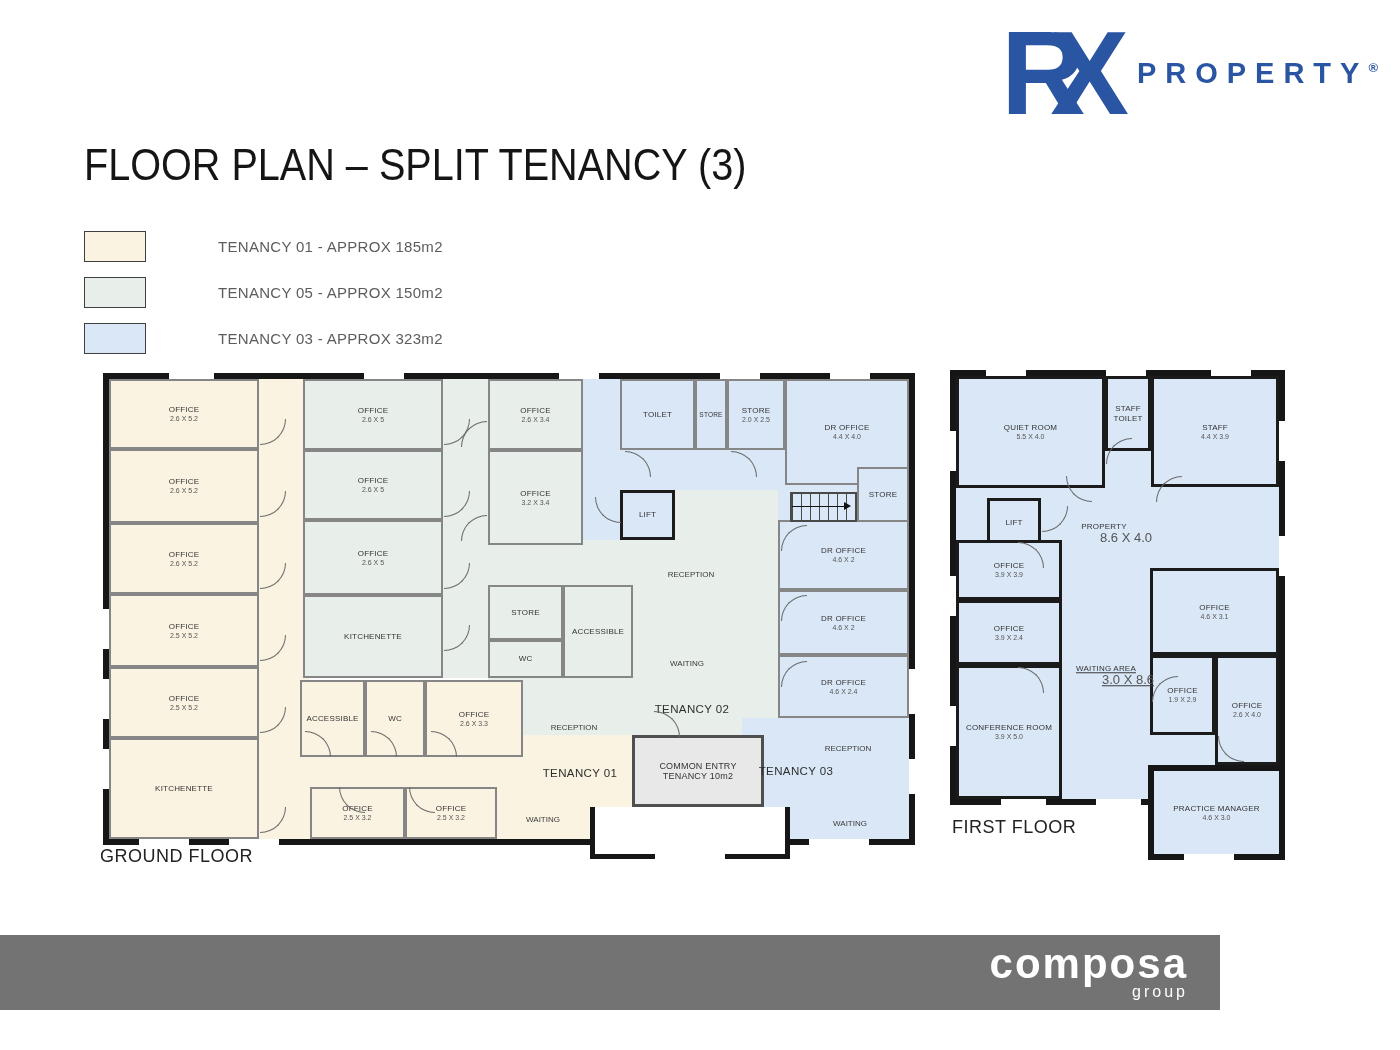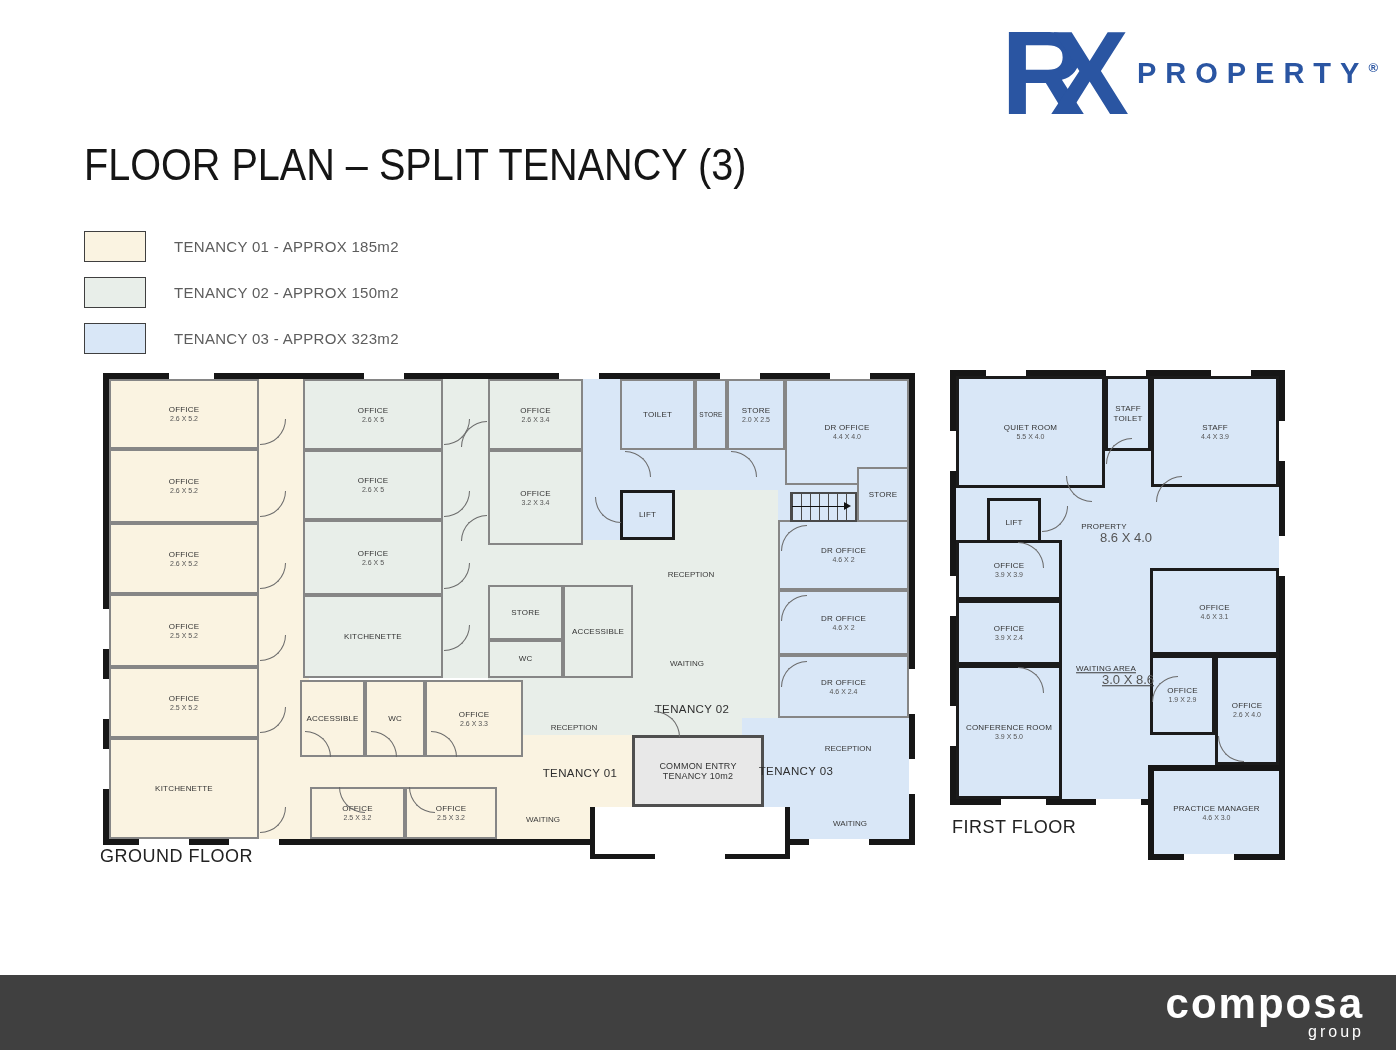--- a/index.html
+++ b/index.html
@@ -11,21 +11,21 @@
   .brand { position:absolute; top:14px; right:22px; display:flex; align-items:center; }
   .rx-mark { font-weight:800; font-size:118px; line-height:1; color:#2a55a2; letter-spacing:-6px; }
   .rx-mark .rx-x { margin-left:-30px; }
   .brand-word { font-size:29px; font-weight:700; letter-spacing:9px; color:#2a55a2; margin-left:14px; }
   .brand-word sup { font-size:13px; letter-spacing:0; }
 
   .title { position:absolute; left:84px; top:140px; font-size:44px; font-weight:400;
            color:#151515; transform:scaleX(0.9); transform-origin:left center; white-space:nowrap; }
 
   
-  .legend-row { position:absolute; left:84px; height:32px; display:flex; align-items:center; }
+  .legend-row { position:absolute; left:84px; height:32px; display:flex; align-items:center;gap:44px; }
   .swatch { width:62px; height:31px; border:1px solid #3f3f3f; display:inline-block; }
   .legend-label { margin-left:28px; font-size:15px; color:#5d5d5d; letter-spacing:0.3px; }
 
   
   .plan { position:absolute; border:6px solid #161616; background:#ffffff; }
   .zone { position:absolute; }
   .t1 { background:#FAF3E1; }
   .t2 { background:#E8EEE9; }
   .t3 { background:#D9E7F7; }
   .room { position:absolute; border:2px solid #868686; display:flex; flex-direction:column;
@@ -52,21 +52,21 @@
             border-left:7px solid #111; border-top:4px solid transparent; border-bottom:4px solid transparent; }
 
   .porch { position:absolute; left:590px; top:807px; width:200px; height:52px; background:#fff;
            border:5px solid #161616; border-top:none; z-index:5; }
   .wing  { position:absolute; left:1148px; top:765px; width:137px; height:95px; z-index:4;
            border:6px solid #161616; background:#D9E7F7; display:flex; flex-direction:column;
            align-items:center; justify-content:center; text-align:center; }
   .floor-label { position:absolute; font-size:18px; color:#222; letter-spacing:0.5px; }
 
   
-  .footer { position:absolute; left:0; top:975px; width:1396px; height:75px; background:#404040; }
+  .footer { position:absolute; left:0; top:935px; width:1220px; height:75px; background:#737373; }
   .composa { position:absolute; right:32px; top:8px; color:#fff; text-align:right; }
   .composa-main { font-size:42px; font-weight:800; letter-spacing:2px; line-height:1; }
   .composa-sub  { font-size:16px; font-weight:400; letter-spacing:3px; margin-top:-2px; }
 </style>
 </head>
 <body>
 
 <div class="page">
 
   <div class="brand">
@@ -75,21 +75,21 @@
   </div>
 
   <div class="title">FLOOR PLAN – SPLIT TENANCY (3)</div>
 
   <div class="legend-row" style="top:230px">
     <span class="swatch" style="background: rgb(250, 243, 225);"></span>
     <span class="legend-label">TENANCY 01 - APPROX 185m2</span>
   </div>
   <div class="legend-row" style="top:276px">
     <span class="swatch" style="background: rgb(232, 238, 233);"></span>
-    <span class="legend-label">TENANCY 02 - APPROX 150m2</span>
+    <span class="legend-label">TENANCY 05 - APPROX 150m2</span>
   </div>
   <div class="legend-row" style="top:322px">
     <span class="swatch" style="background: rgb(217, 231, 247);"></span>
     <span class="legend-label">TENANCY 03 - APPROX 323m2</span>
   </div>
 
   <div class="plan" id="gf" style="left:103px; top:373px; width:812px; height:472px;">
 
     <div class="zone t1" style="left:0; top:0; width:200px; height:460px;"></div>
     <div class="zone t1" style="left:191px; top:301px; width:332px; height:159px;"></div>

